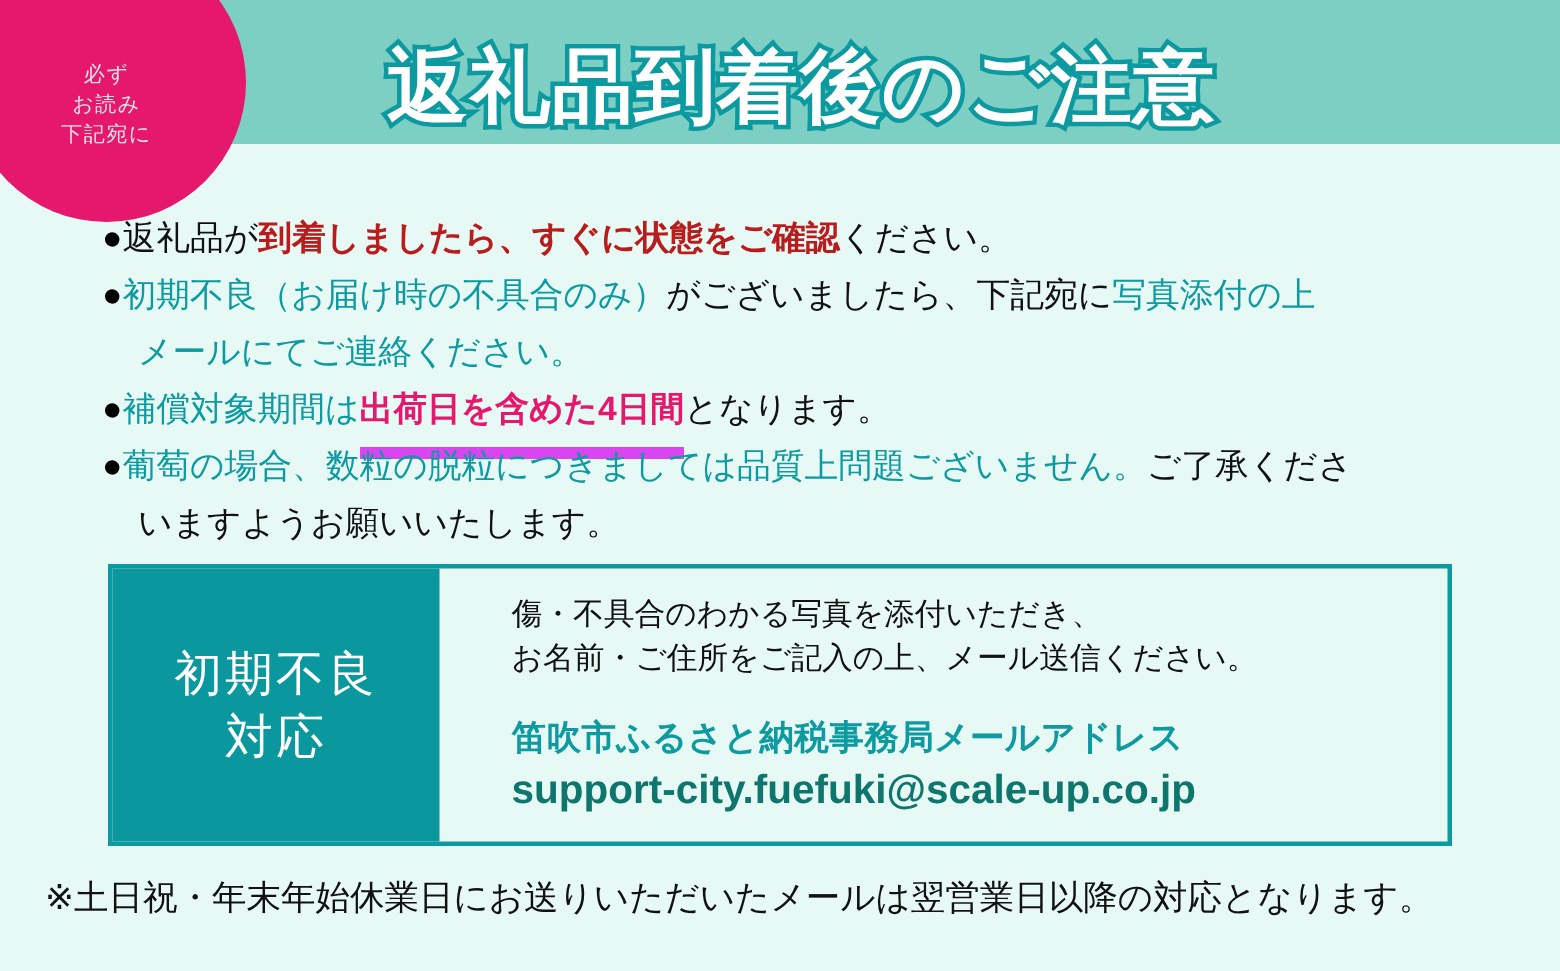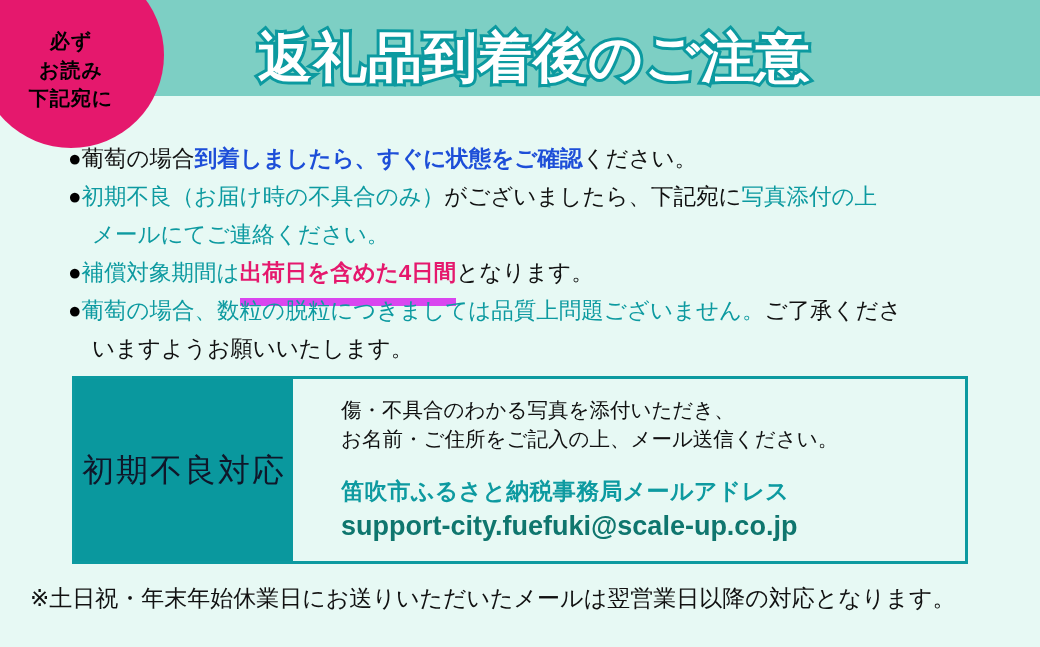--- a/index.html
+++ b/index.html
@@ -43,68 +43,68 @@
     border-radius: 50%;
     background: #e5186d;
     z-index: 5;
     display: flex;
     flex-direction: column;
     align-items: center;
     justify-content: center;
     padding-top: 30px;
   }
   .badge-line {
-    color: #000000;
-    font-size: 20px;
+    color: #e5e5e5;
+    font-size: 14px;
     line-height: 1.42;
-    font-weight: bold;
+    font-weight: normal;
     letter-spacing: 1px;
     white-space: nowrap;
   }
 
   
   .bullets {
     position: absolute;
     left: 68px; top: 140px;
     width: 950px;
   }
   .bullet-row {
     font-size: 22.5px;
     line-height: 38px;
     color: #111111;
     white-space: nowrap;
     letter-spacing: 0px;
   }
   .bullet-row.indent { padding-left: 24px; }
   .mark { color: #000000; }
   .teal { color: #0d9aa0; }
-  .teal-b { color: #1d4ed8; font-weight: bold; }
+  .teal-b { color: #b91c1c; font-weight: bold; }
   .pink-u {
     color: #e5186d;
     font-weight: bold;
     border-bottom: 8px solid #d946ef;
     padding-bottom: 13px;
   }
   .blk { color: #111111; }
 
   
   .contact-box {
     position: absolute;
     left: 72px; top: 376px;
     width: 896px; height: 188px;
     border: 3px solid #0c9aa0;
     display: flex;
     background: #e7f9f4;
   }
   .contact-label {
     width: 218px;
     background: #0a989e;
-    color: #0f172a;
+    color: #ffffff;
     display: flex;
-    flex-direction: row;
+    flex-direction: column;
     align-items: center;
     justify-content: center;
     flex: 0 0 218px;
   }
   .contact-label-line {
     font-size: 32px;
     line-height: 1.32;
     font-weight: normal;
     letter-spacing: 2px;
     white-space: nowrap;
@@ -155,21 +155,21 @@
 </div>
 
 <div class="badge-circle">
   <div class="badge-line">必ず</div>
   <div class="badge-line">お読み</div>
   <div class="badge-line">下記宛に</div>
 </div>
 
 <div class="bullets">
   <div class="bullet-row">
-    <span class="mark">●</span><span class="blk">葡萄の場合</span><span class="teal-b">到着しましたら、すぐに状態をご確認</span><span class="blk">ください。</span>
+    <span class="mark">●</span><span class="blk">返礼品が</span><span class="teal-b">到着しましたら、すぐに状態をご確認</span><span class="blk">ください。</span>
   </div>
 
   <div class="bullet-row">
     <span class="mark">●</span><span class="teal">初期不良（お届け時の不具合のみ）</span><span class="blk">がございましたら、下記宛に</span><span class="teal">写真添付の上</span>
   </div>
 
   <div class="bullet-row indent">
     <span class="teal">メールにてご連絡ください。</span>
   </div>
 

